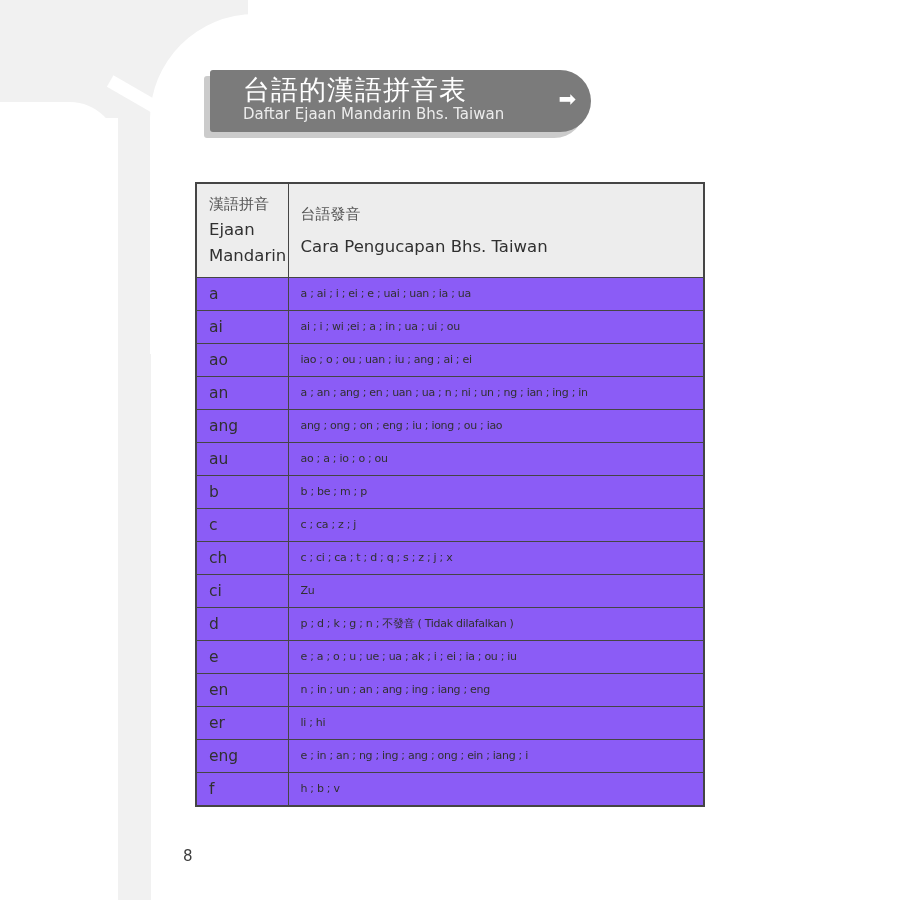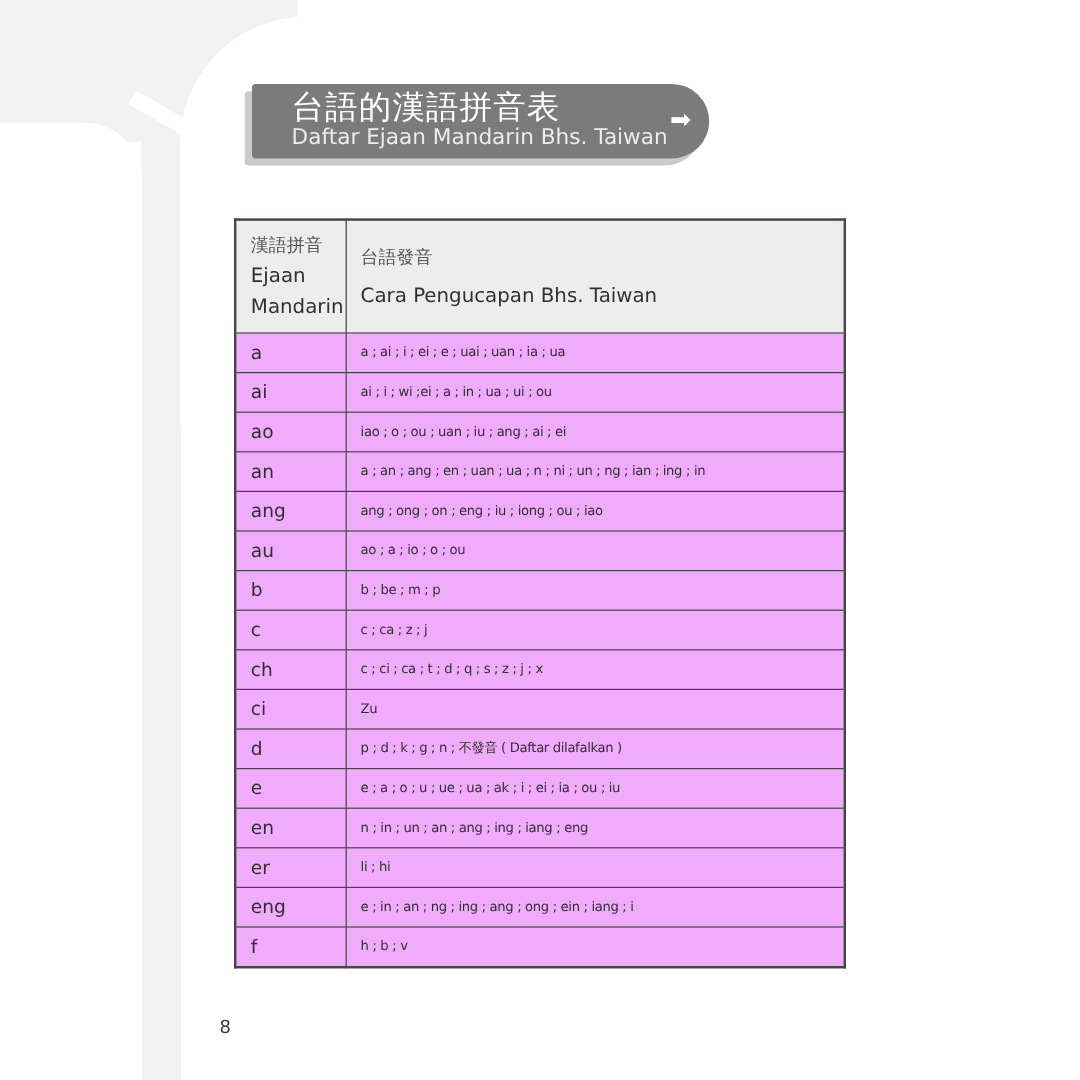--- a/index.html
+++ b/index.html
@@ -48,37 +48,37 @@
     box-shadow: -6px 6px 0 var(--banner-shadow, #cbcbcb);
     padding: 4px 0 0 33px;
   }
   .banner-title {
     font-size: 27px; line-height: 31px;
     color: var(--banner-text, #ffffff);
     letter-spacing: 1px;
     white-space: nowrap;
   }
   .banner-sub {
-    font-size: 18px; line-height: 19px;
+    font-size: 15px; line-height: 19px;
     color: var(--banner-subtext, #ececec);
     white-space: nowrap;
   }
   .banner-arrow {
     position: absolute; right: 15px; top: 50%;
     transform: translateY(-55%);
     font-size: 21px; color: var(--banner-text, #ffffff);
     line-height: 1;
   }
 
   
   table.pinyin {
     position: absolute; z-index: 2;
     left: 195px; top: 182px; width: 510px;
     border-collapse: collapse;
-    background: #f0abfc;
+    background: #8b5cf6;
     border: 2px solid var(--table-border, #454545);
     table-layout: fixed;
   }
   table.pinyin th, table.pinyin td {
     border: 1px solid var(--table-border, #454545);
     text-align: left; vertical-align: middle;
     font-weight: normal;
     box-sizing: border-box;
   }
   table.pinyin th {
@@ -191,21 +191,21 @@
       <td class="c2">c ; ci ; ca ; t ; d ; q ; s ; z ; j ; x</td>
     </tr>
 
     <tr>
       <td class="c1">ci</td>
       <td class="c2">Zu</td>
     </tr>
 
     <tr>
       <td class="c1">d</td>
-      <td class="c2">p ; d ; k ; g ; n ; 不發音 ( Daftar dilafalkan )</td>
+      <td class="c2">p ; d ; k ; g ; n ; 不發音 ( Tidak dilafalkan )</td>
     </tr>
 
     <tr>
       <td class="c1">e</td>
       <td class="c2">e ; a ; o ; u ; ue ; ua ; ak ; i ; ei ; ia ; ou ; iu</td>
     </tr>
 
 
     <tr>
       <td class="c1">en</td>

